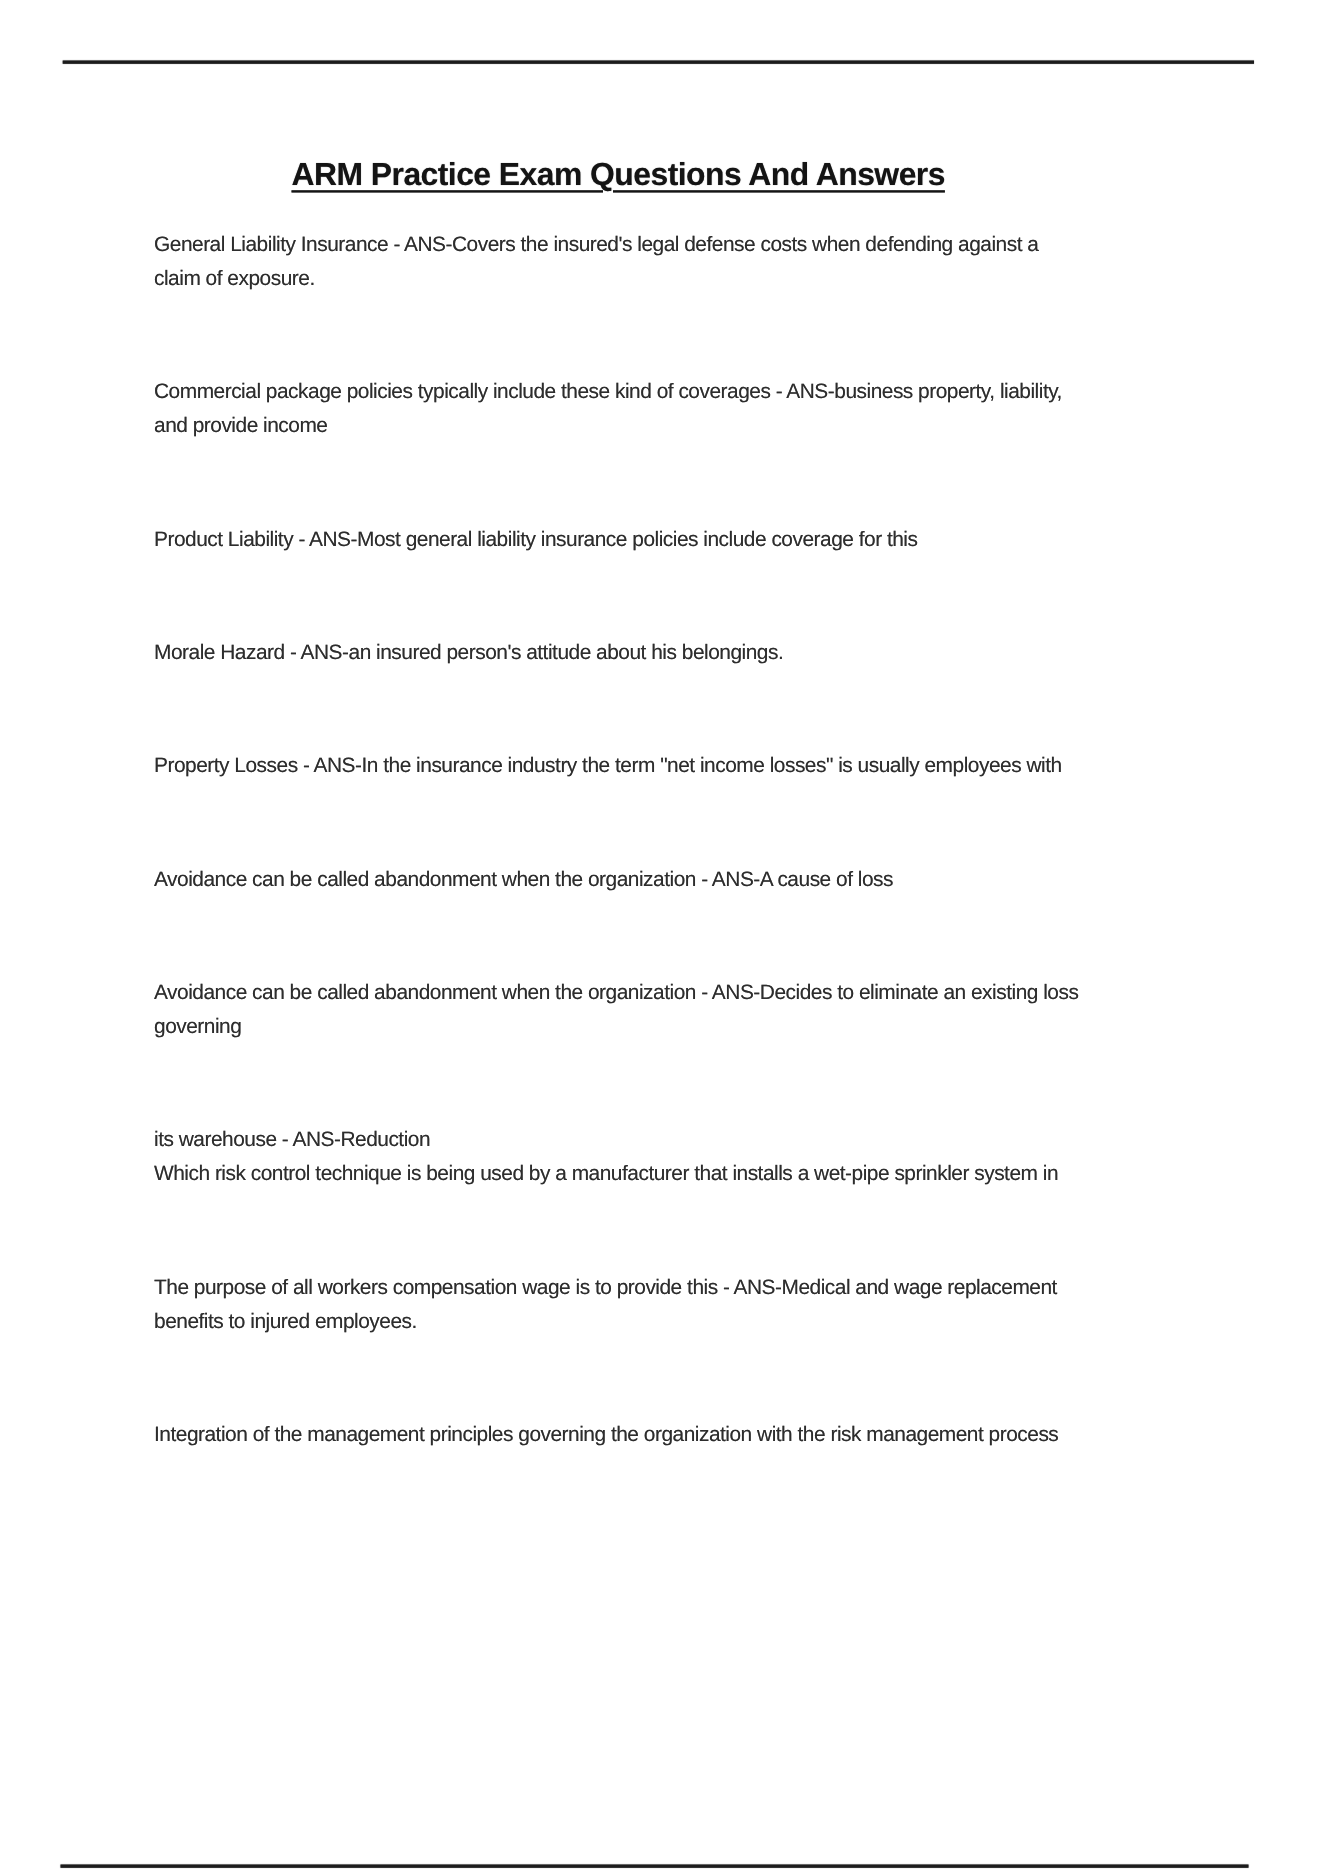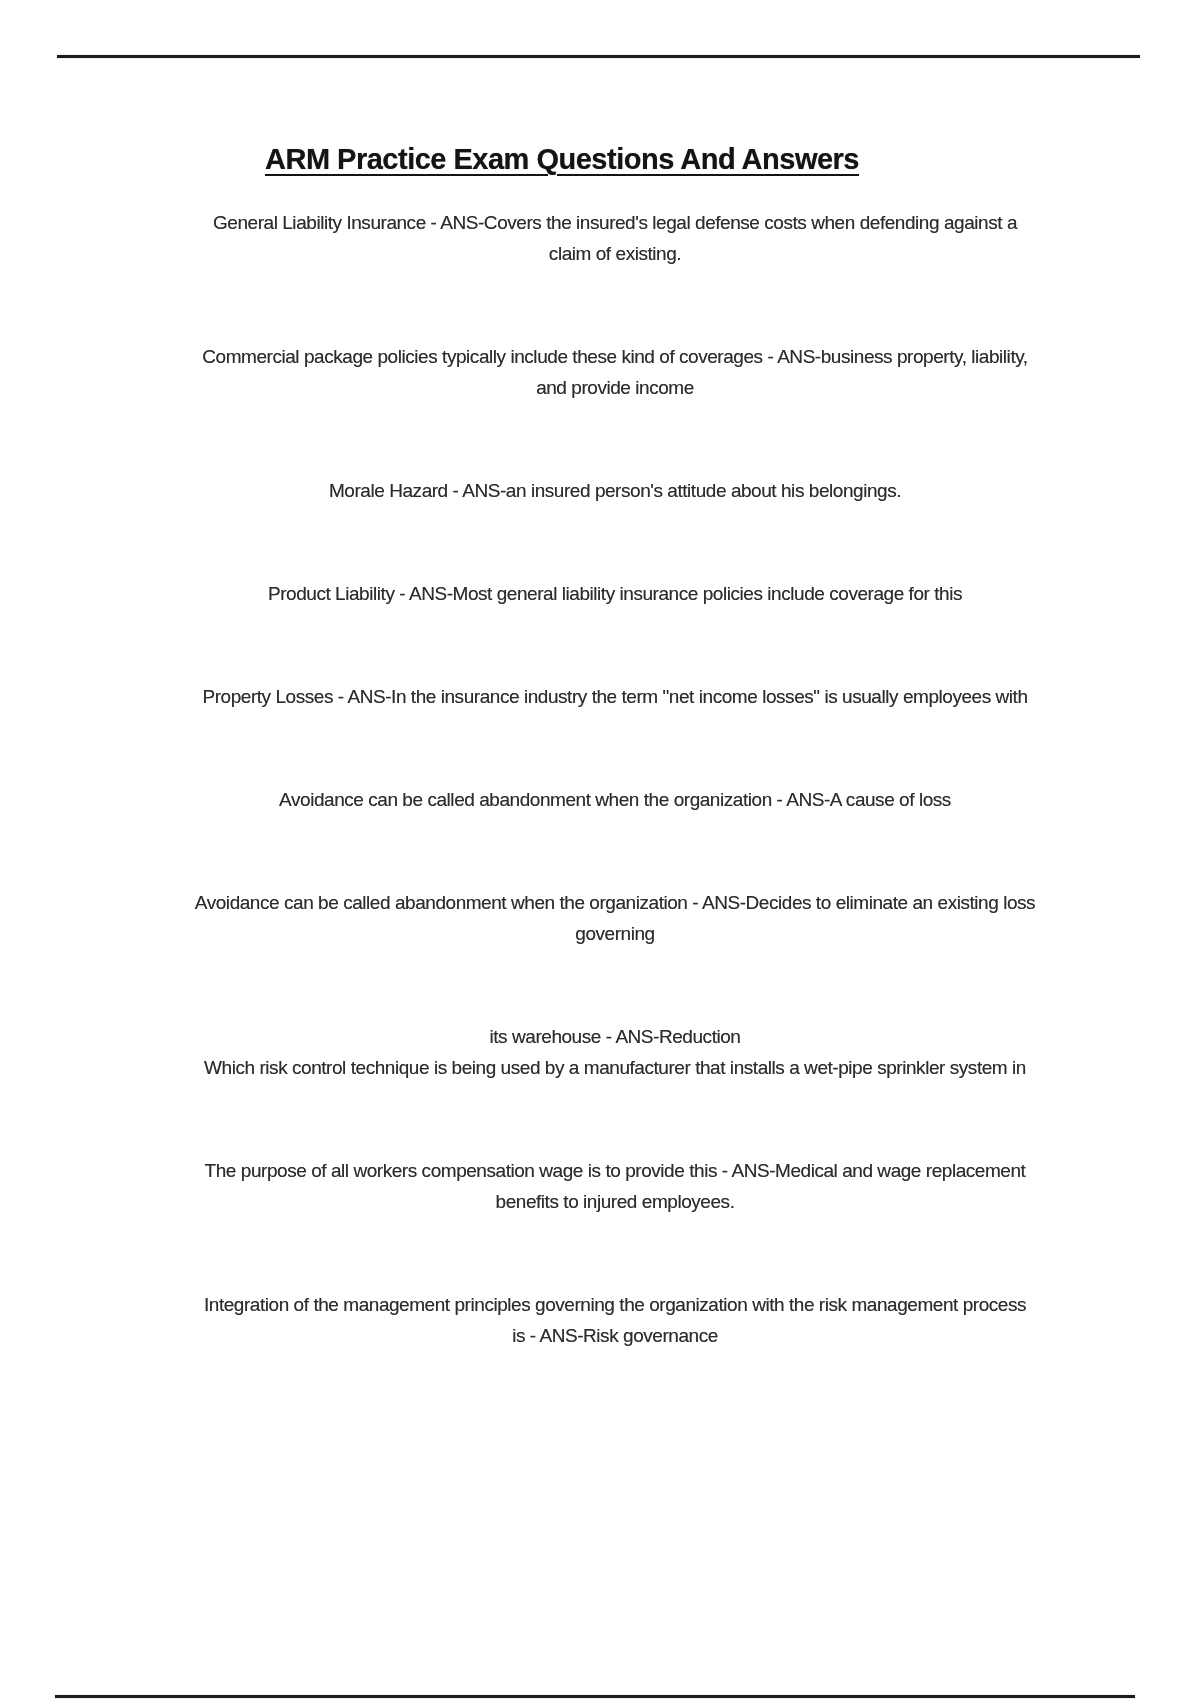--- a/index.html
+++ b/index.html
@@ -52,21 +52,20 @@
   }
   .content {
     position: absolute;
     top: 207px;
     left: 140px;
     width: 950px;
   }
   p.qa-item {
     margin: 0 0 72px 0;
     padding: 0;
-    text-align: center;
   }
   .qa-line {
     display: block;
     white-space: nowrap;
     font-size: 19px;
     line-height: 31px;
     letter-spacing: -0.45px;
     color: #2d2d2d;
     text-shadow: 0 0 0.6px rgba(45,45,45,0.55);
   }
@@ -79,34 +78,34 @@
   <div class="rule rule-top"></div>
 
   <div class="title-wrap">
     <h1 class="doc-title">ARM Practice Exam Questions And Answers</h1>
   </div>
 
   <div class="content">
 
     <p class="qa-item">
       <span class="qa-line">General Liability Insurance - ANS-Covers the insured's legal defense costs when defending against a</span>
-      <span class="qa-line">claim of existing.</span>
+      <span class="qa-line">claim of exposure.</span>
     </p>
 
     <p class="qa-item">
       <span class="qa-line">Commercial package policies typically include these kind of coverages - ANS-business property, liability,</span>
       <span class="qa-line">and provide income</span>
     </p>
 
     <p class="qa-item">
-      <span class="qa-line">Morale Hazard - ANS-an insured person's attitude about his belongings.</span>
+      <span class="qa-line">Product Liability - ANS-Most general liability insurance policies include coverage for this</span>
     </p>
 
     <p class="qa-item">
-      <span class="qa-line">Product Liability - ANS-Most general liability insurance policies include coverage for this</span>
+      <span class="qa-line">Morale Hazard - ANS-an insured person's attitude about his belongings.</span>
     </p>
 
     <p class="qa-item">
       <span class="qa-line">Property Losses - ANS-In the insurance industry the term "net income losses" is usually employees with</span>
     </p>
 
     <p class="qa-item">
       <span class="qa-line">Avoidance can be called abandonment when the organization - ANS-A cause of loss</span>
     </p>
 
@@ -120,20 +119,19 @@
       <span class="qa-line">Which risk control technique is being used by a manufacturer that installs a wet-pipe sprinkler system in</span>
     </p>
 
     <p class="qa-item">
       <span class="qa-line">The purpose of all workers compensation wage is to provide this - ANS-Medical and wage replacement</span>
       <span class="qa-line">benefits to injured employees.</span>
     </p>
 
     <p class="qa-item">
       <span class="qa-line">Integration of the management principles governing the organization with the risk management process</span>
-      <span class="qa-line">is - ANS-Risk governance</span>
     </p>
 
   </div>
 
   <div class="rule rule-bottom"></div>
 
 </div>
 
 </body></html>

